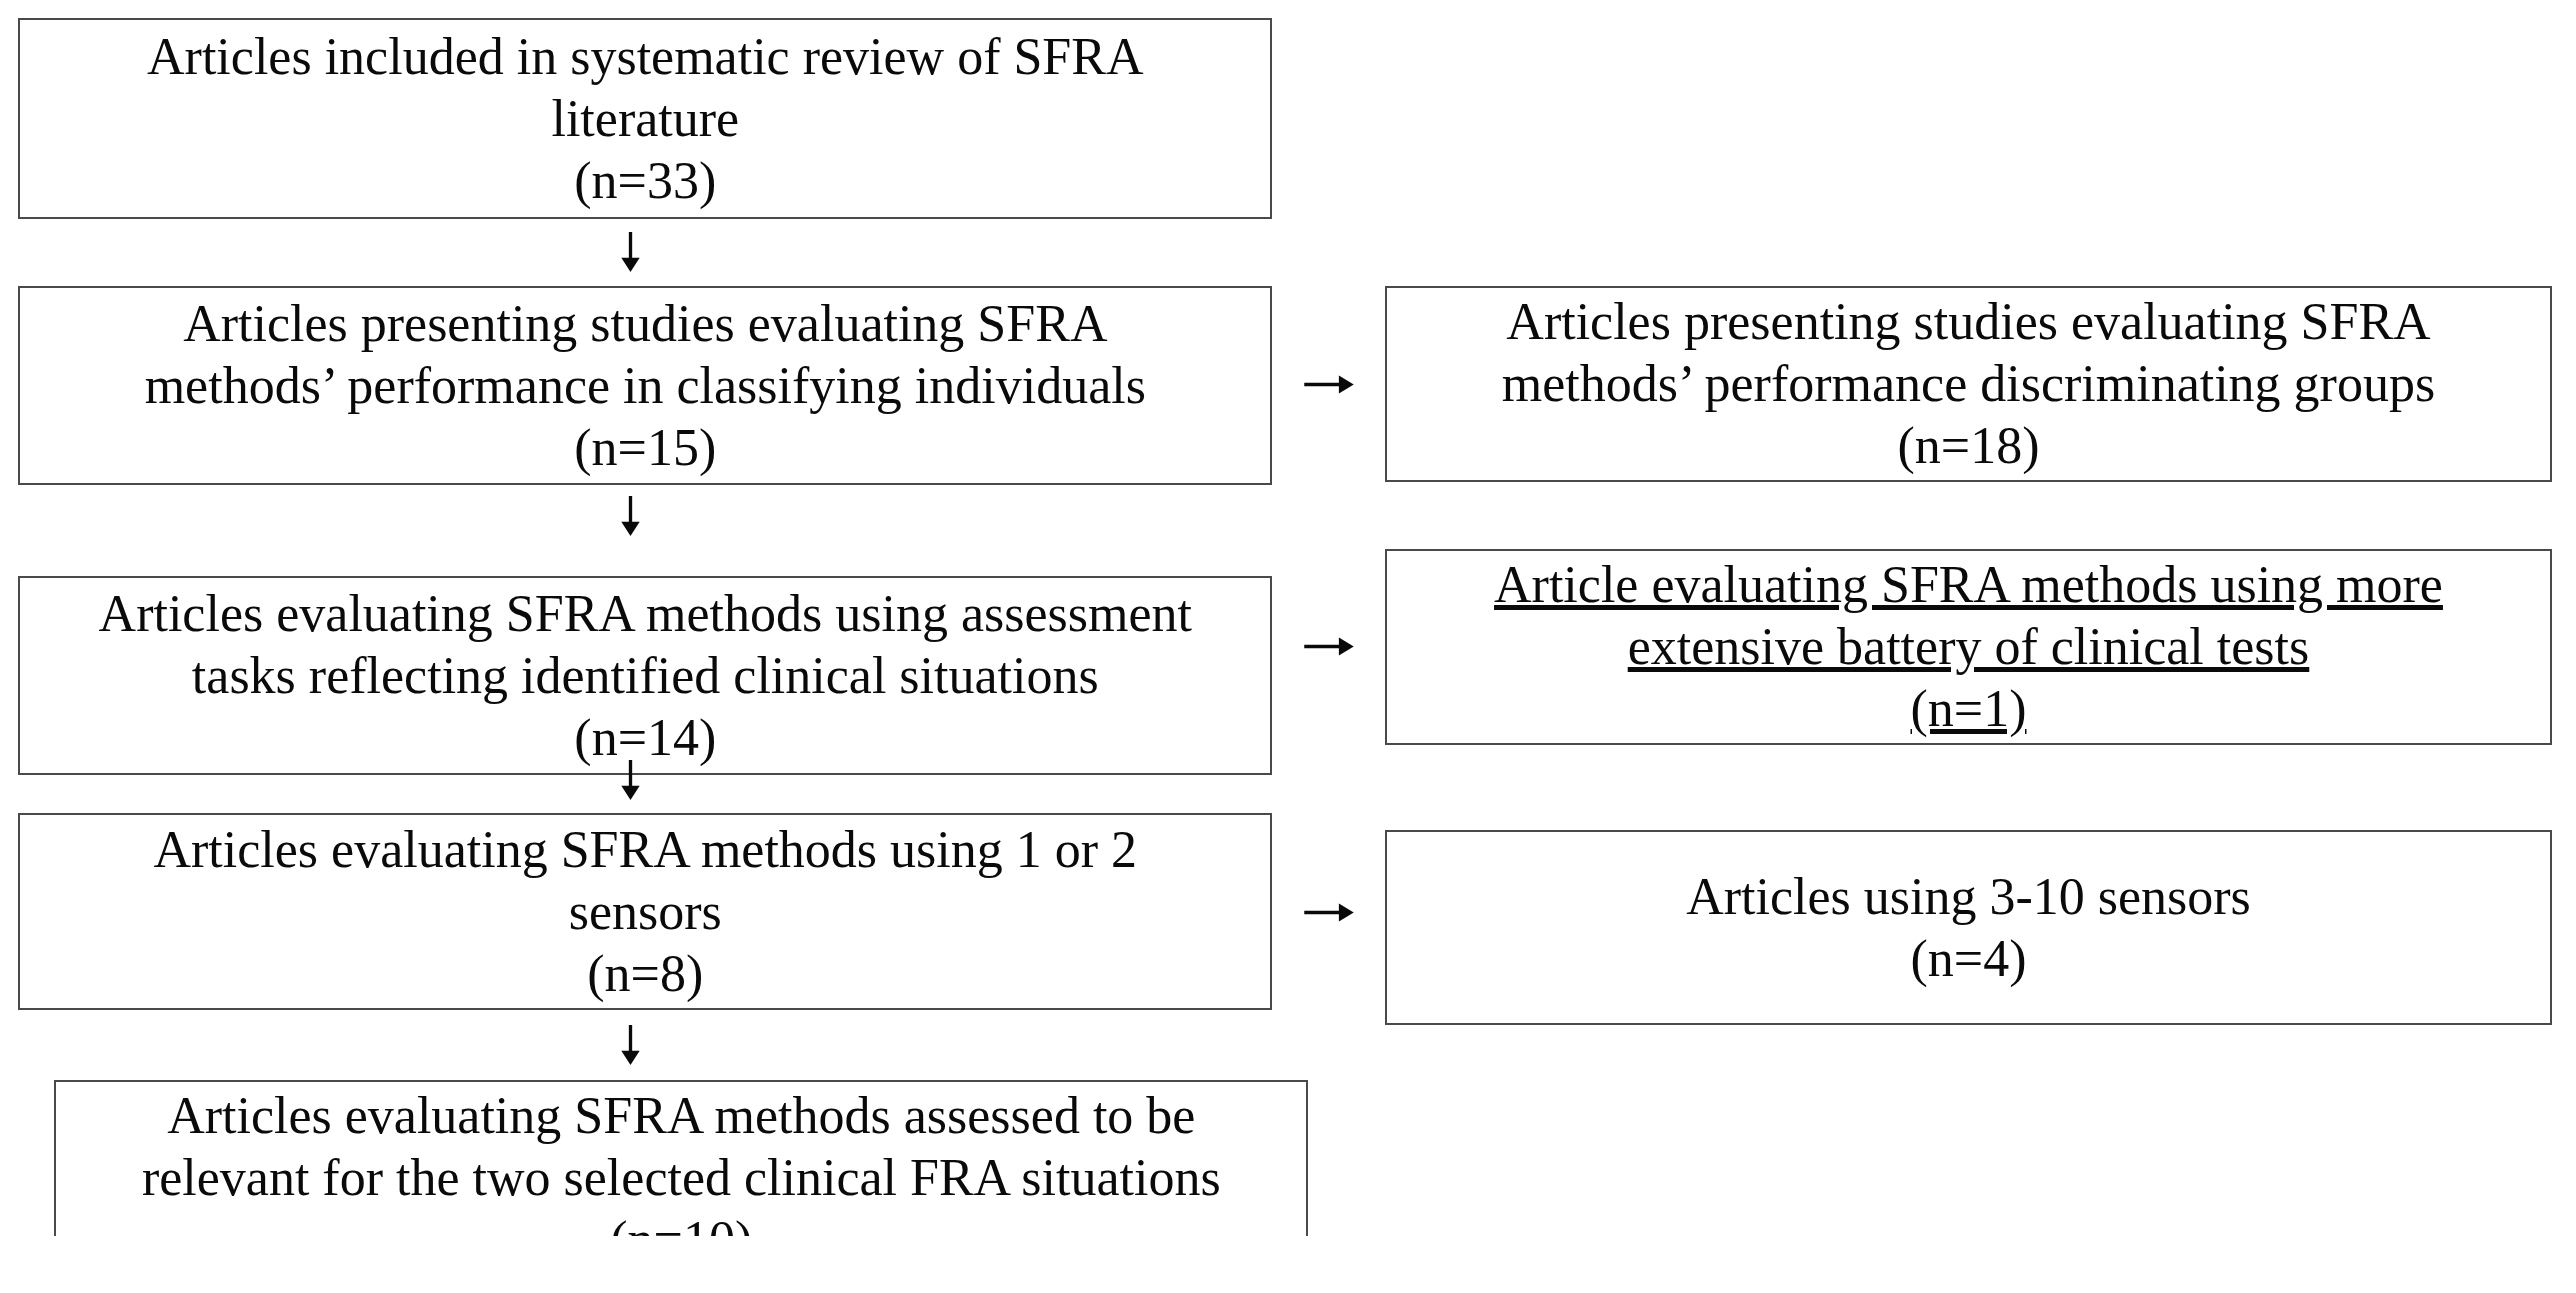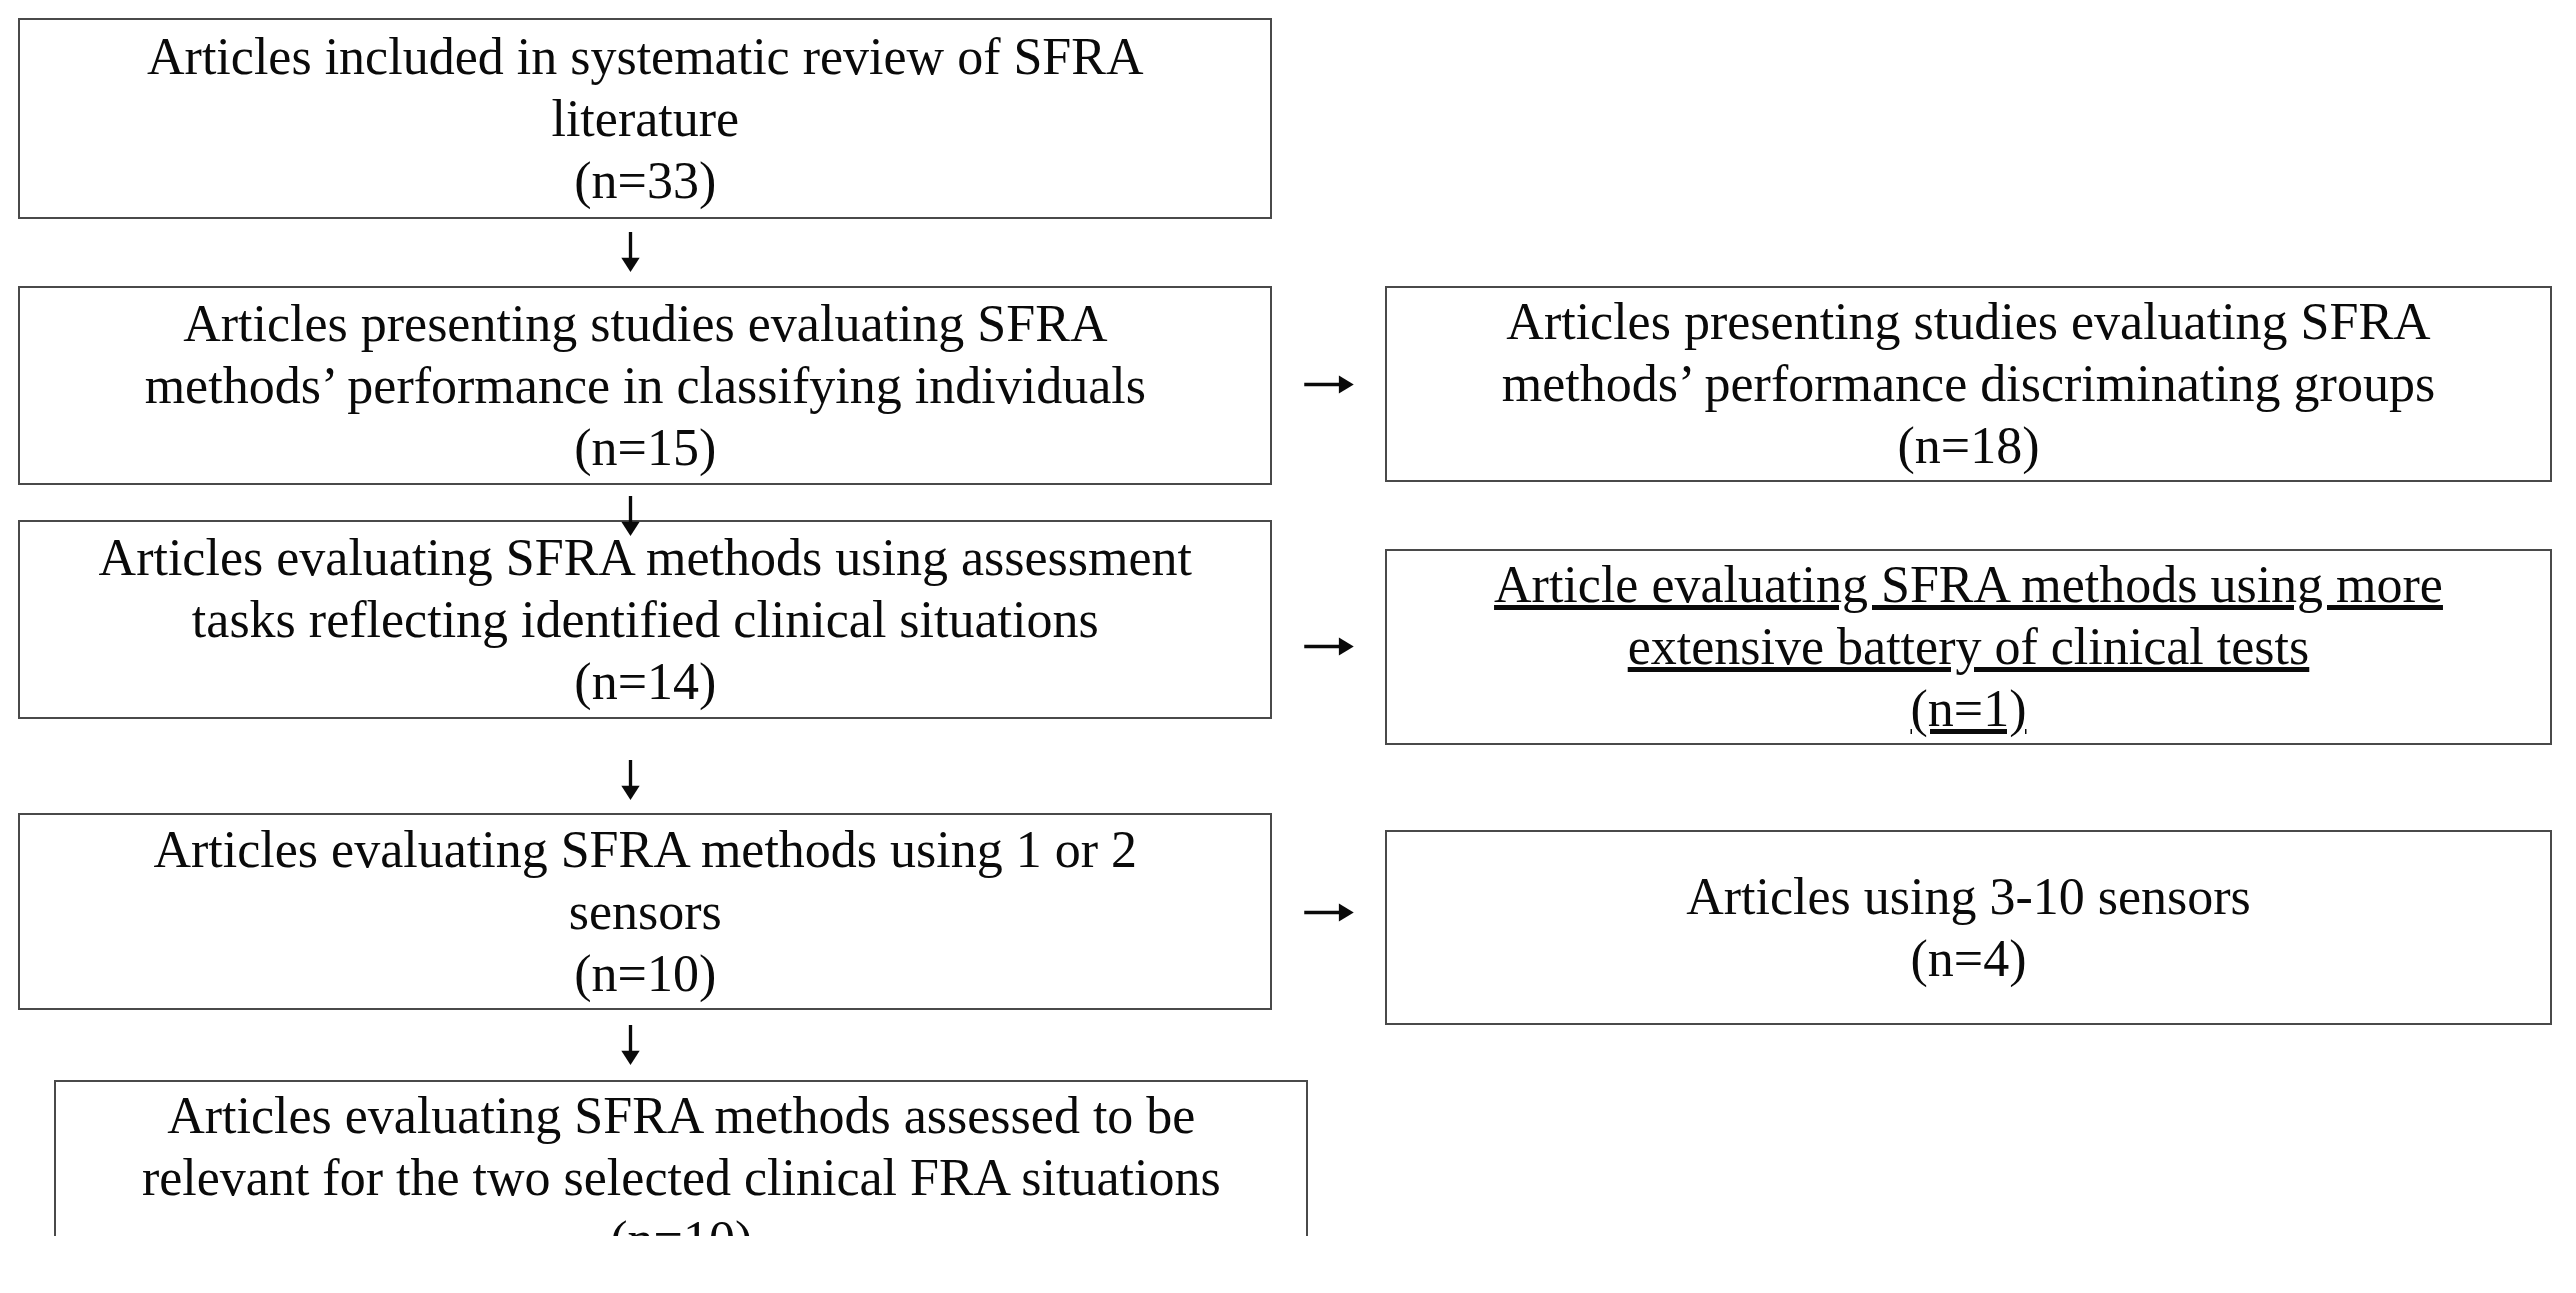--- a/index.html
+++ b/index.html
@@ -32,21 +32,21 @@
     font-size:52px;
     line-height:62px;
     padding:0 20px;
   }
   
   .col-left{left:18.3px;width:1254px;}
   
   .col-right{left:1385px;width:1167px;}
   .r1{top:18.3px;height:201px;}
   .r2{top:286px;height:199px;}
-  .r3{top:520px;height:199px;}
+  .r3{top:576px;height:199px;}
   .r4{top:813px;height:197px;}
   .r5{top:1080px;height:195px;margin-left:36px;}
   .r2r{top:286px;height:196px;}
   .r3r{top:549px;height:196px;text-decoration:underline;}
   .r4r{top:830px;height:195px;}
   .arrow{position:absolute;display:block;}
   .arrow-down{left:617px;width:27px;height:40px;}
   .ad1{top:232px;}
   .ad2{top:496px;}
   .ad3{top:760px;}
@@ -78,21 +78,21 @@
 
   <div class="box col-left r3">
     <span class="box-text">Articles evaluating SFRA methods using assessment
 tasks reflecting identified clinical situations
 (n=14)</span>
   </div>
 
   <div class="box col-left r4">
     <span class="box-text">Articles evaluating SFRA methods using 1 or 2
 sensors
-(n=10)</span>
+(n=8)</span>
   </div>
 
   <div class="box col-left r5">
     <span class="box-text">Articles evaluating SFRA methods assessed to be
 relevant for the two selected clinical FRA situations
 (n=10)</span>
   </div>
 
   <div class="box col-right r2r">
     <span class="box-text">Articles presenting studies evaluating SFRA

